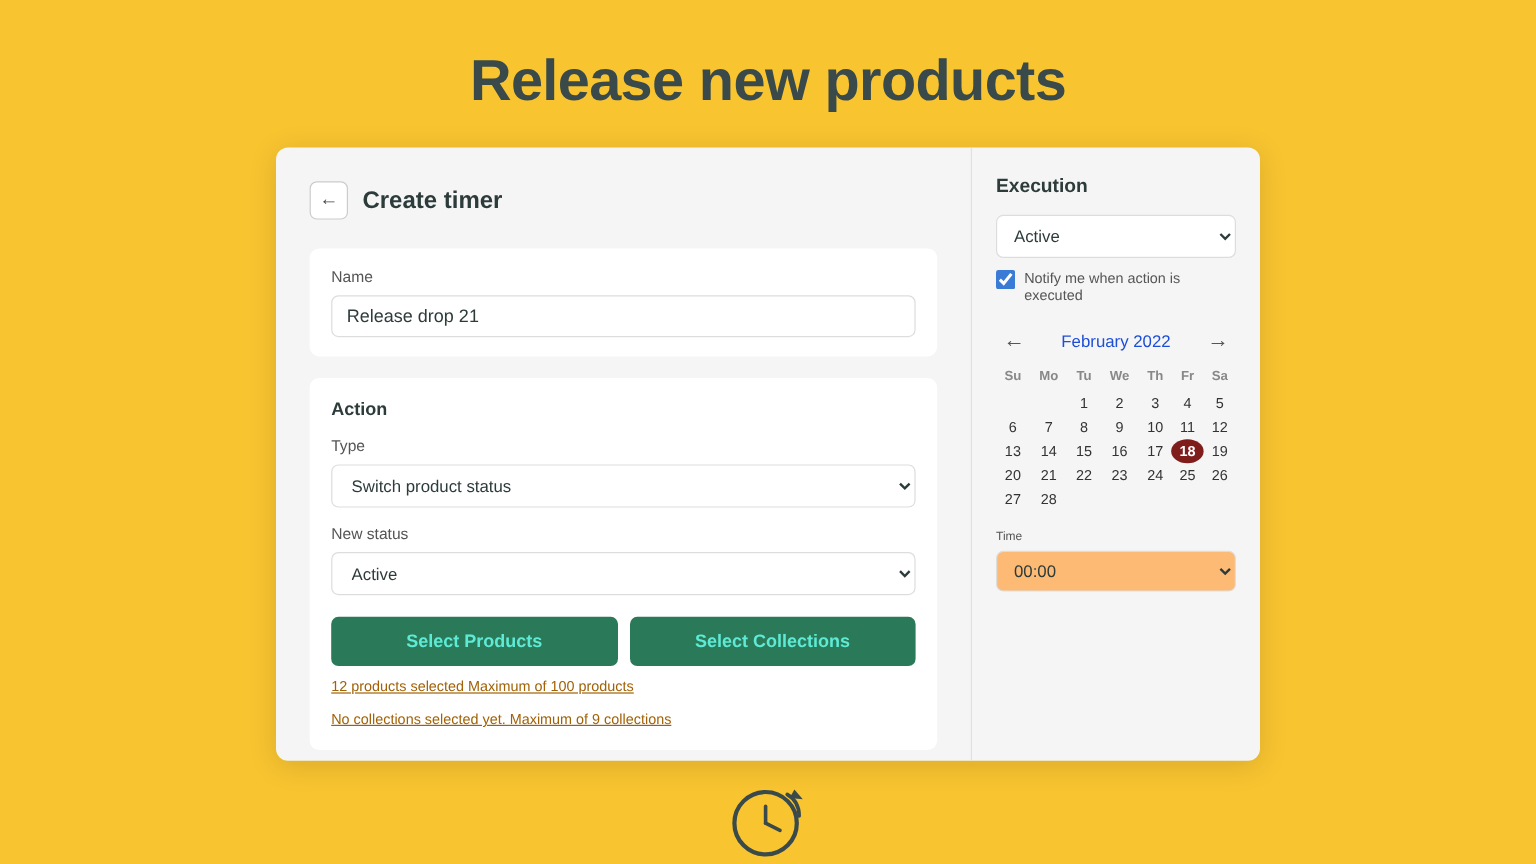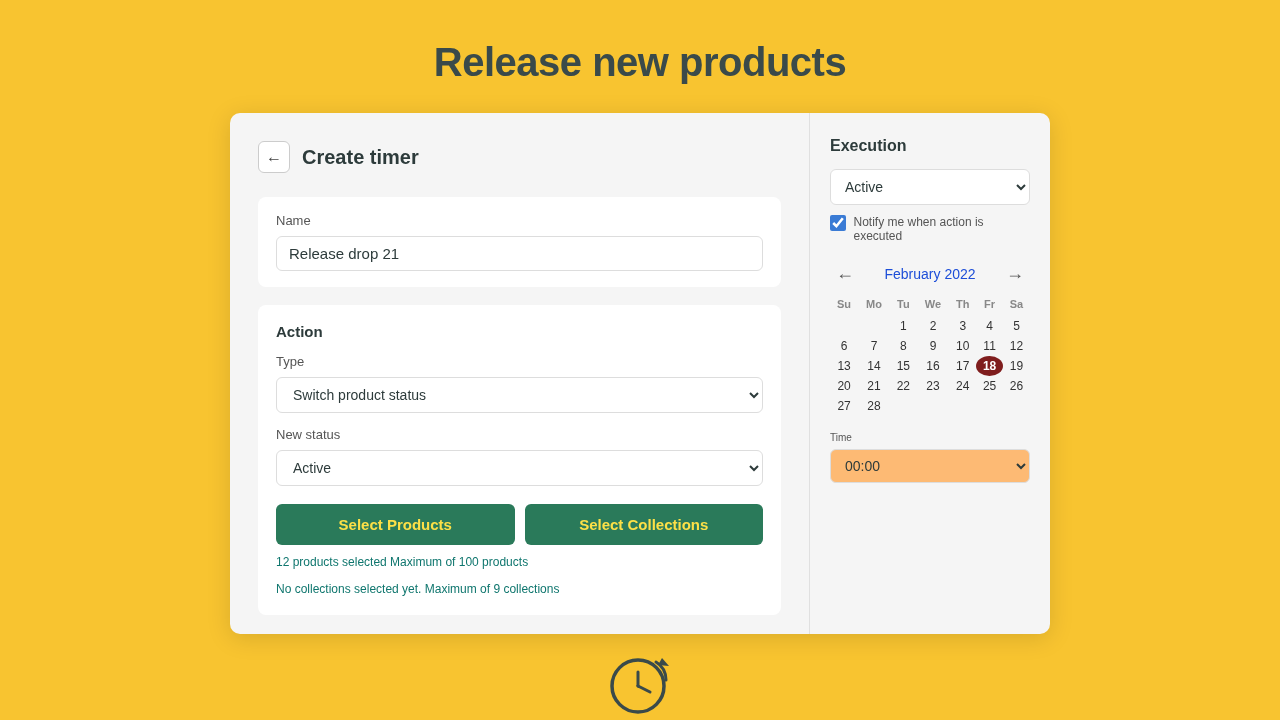--- a/index.html
+++ b/index.html
@@ -7,21 +7,21 @@
       width: 1280px;
       height: 720px;
       background-color: #F8C430;
       font-family: -apple-system, BlinkMacSystemFont, 'Segoe UI', sans-serif;
       display: flex;
       flex-direction: column;
       align-items: center;
       overflow: hidden;
     }
     .page-title {
-      font-size: 40px;
+      font-size: 48px;
       font-weight: 800;
       color: #3a4a4a;
       margin-top: 40px;
       margin-bottom: 28px;
       letter-spacing: -0.5px;
     }
     .card {
       background: #f5f5f5;
       border-radius: 10px;
       box-shadow: 0 4px 24px rgba(0,0,0,0.13);
@@ -113,34 +113,35 @@
       margin-top: 14px;
     }
     .btn-row {
       display: flex;
       gap: 10px;
       margin-top: 18px;
     }
     .btn-primary {
       flex: 1;
       background: #2a7a5a;
-      color: #fde047;
+      color: #5eead4;
       border: none;
       border-radius: 6px;
       padding: 12px 0;
       font-size: 15px;
       font-weight: 600;
       cursor: pointer;
       text-align: center;
     }
     .hint-text {
       font-size: 12px;
-      color: #0f766e;
+      color: #a16207;
       margin-top: 8px;
       line-height: 1.6;
+      text-decoration: underline;
     }
     
     .execution-title {
       font-size: 16px;
       font-weight: 700;
       color: #2d3b3b;
       margin-bottom: 14px;
     }
     .execution-select {
       width: 100%;

